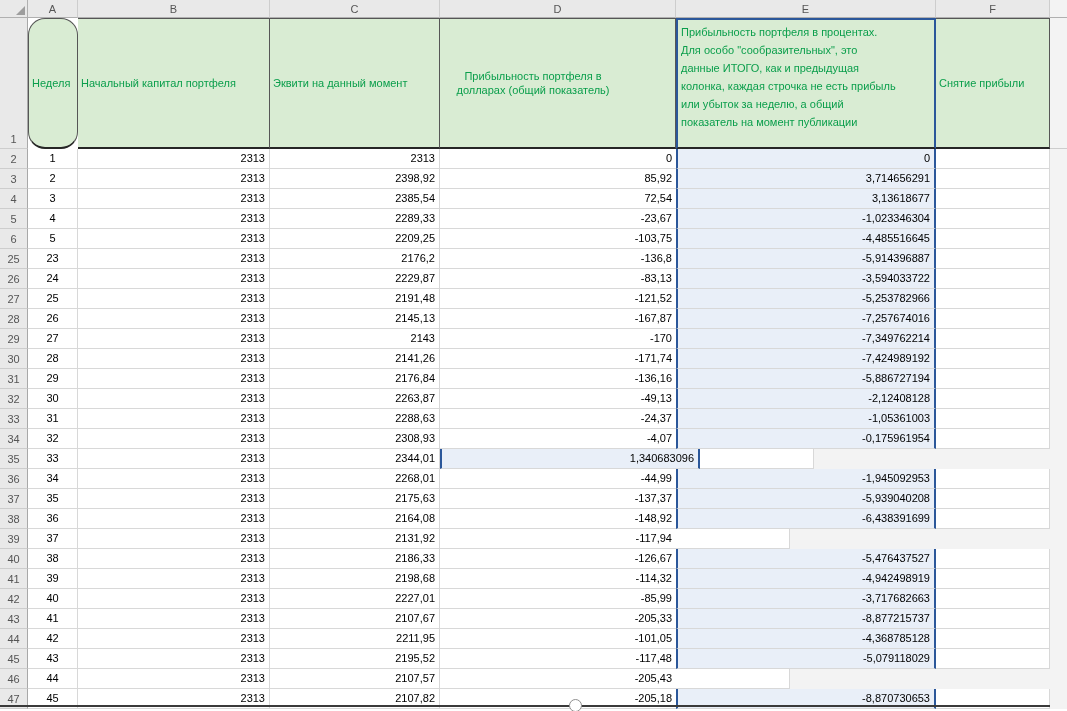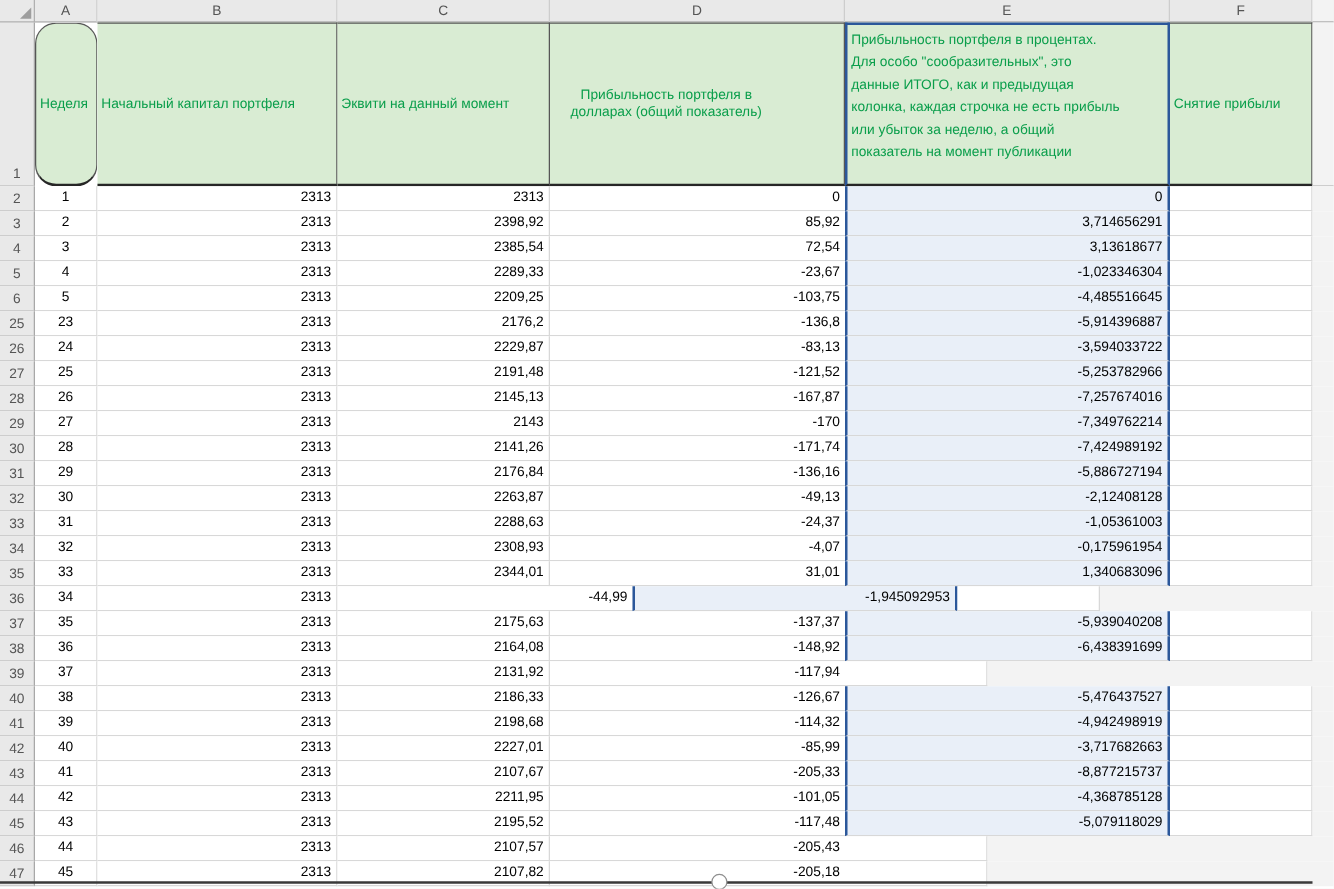--- a/index.html
+++ b/index.html
@@ -295,30 +295,30 @@
     <div class="cell ce num w-e">-0,175961954</div>
     <div class="cell cf w-f"></div>
     <div class="cell cfill"></div>
   </div>
 
   <div class="row data-row">
     <div class="gutter">35</div>
     <div class="cell ca w-a">33</div>
     <div class="cell cb num w-b">2313</div>
     <div class="cell cc num w-c">2344,01</div>
-    <div class="cell cd num w-d">31,01</div>
     <div class="cell ce num w-e">1,340683096</div>
     <div class="cell cf w-f"></div>
     <div class="cell cfill"></div>
   </div>
 
   <div class="row data-row">
     <div class="gutter">36</div>
     <div class="cell ca w-a">34</div>
     <div class="cell cb num w-b">2313</div>
+    <div class="cell cc num w-c">2268,01</div>
     <div class="cell cd num w-d">-44,99</div>
     <div class="cell ce num w-e">-1,945092953</div>
     <div class="cell cf w-f"></div>
     <div class="cell cfill"></div>
   </div>
 
   <div class="row data-row">
     <div class="gutter">37</div>
     <div class="cell ca w-a">35</div>
     <div class="cell cb num w-b">2313</div>
@@ -425,20 +425,21 @@
     <div class="cell cf w-f"></div>
     <div class="cell cfill"></div>
   </div>
 
   <div class="row data-row">
     <div class="gutter">47</div>
     <div class="cell ca w-a">45</div>
     <div class="cell cb num w-b">2313</div>
     <div class="cell cc num w-c">2107,82</div>
     <div class="cell cd num w-d">-205,18</div>
+    <div class="cell ce num w-e">-8,870730653</div>
     <div class="cell cf w-f"></div>
     <div class="cell cfill"></div>
   </div>
 </div>
 
   <div class="bottom-edge"></div>
   <div class="handle"></div>
 </div>
 
 </body></html>

